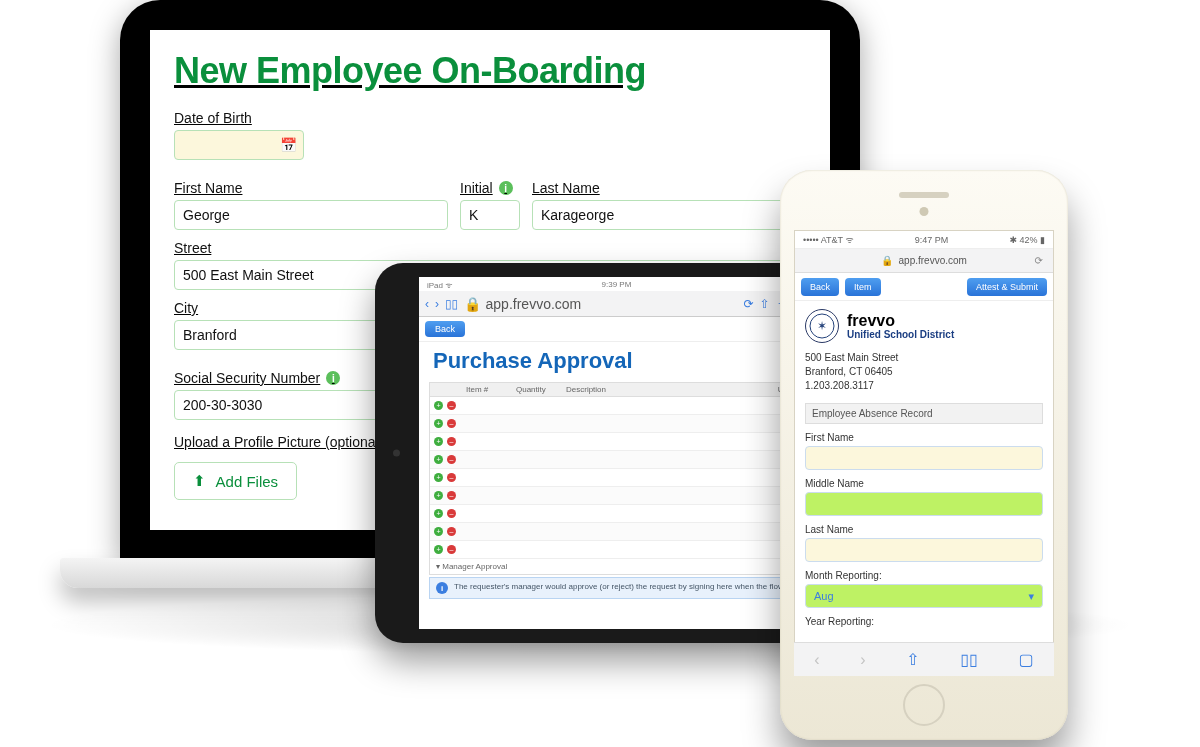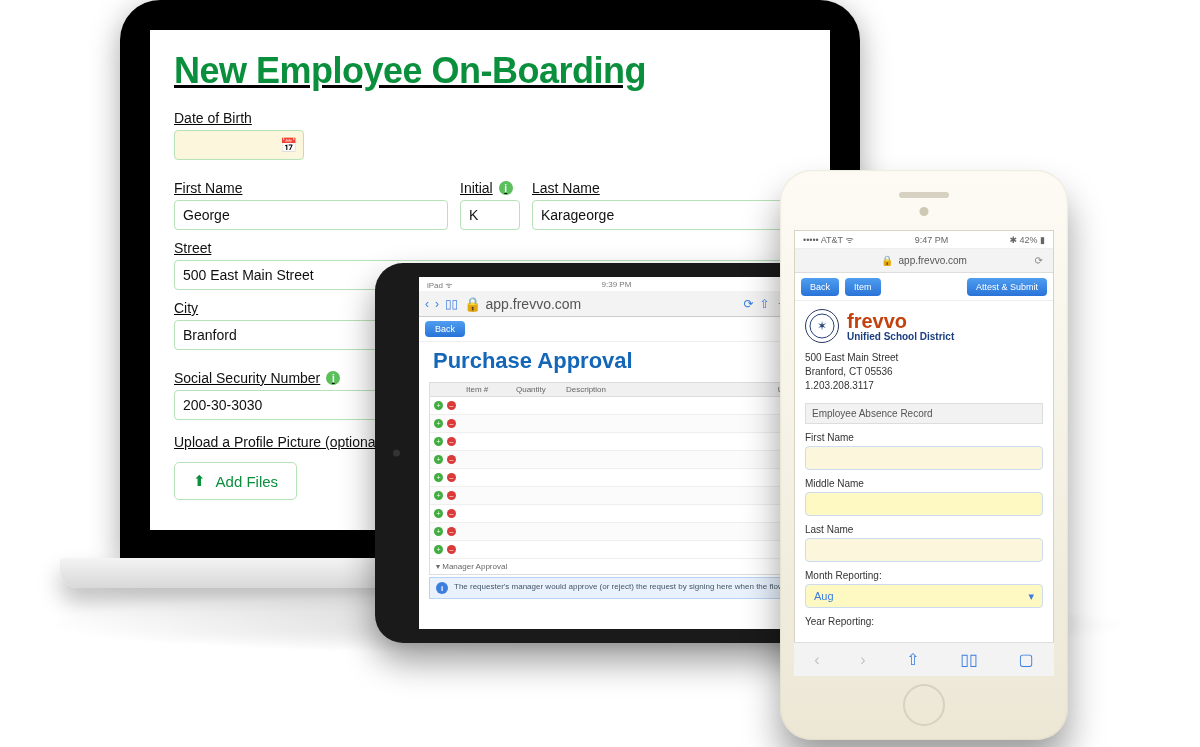--- a/index.html
+++ b/index.html
@@ -79,26 +79,26 @@
   .iphone-home{position:absolute;left:50%;bottom:14px;transform:translateX(-50%);width:42px;height:42px;border:2px solid #d6d1c0;border-radius:50%}
   .iphone-screen{width:100%;height:100%;background:#fff;border:1px solid #d8d3c3;overflow:hidden;font-size:10px}
   .ph-status{height:18px;display:flex;justify-content:space-between;align-items:center;padding:0 8px;font-size:9px;color:#666;border-bottom:1px solid #eee}
   .ph-url{height:24px;background:#f3f3f4;display:flex;align-items:center;justify-content:center;gap:5px;font-size:10px;color:#555;border-bottom:1px solid #ddd;position:relative}
   .ph-url .refresh{position:absolute;right:10px;color:#888}
   .ph-btnbar{height:28px;display:flex;justify-content:space-between;align-items:center;padding:0 6px;border-bottom:1px solid #eee}
   .blue-btn{background:linear-gradient(#4f9ef0,#2973d8);color:#fff;font-size:9px;padding:4px 9px;border-radius:4px}
   .ph-body{padding:8px 10px}
   .org{display:flex;gap:8px;align-items:center;margin-bottom:8px}
   .seal{width:34px;height:34px;border:1.5px solid #2b3a66;border-radius:50%;display:flex;align-items:center;justify-content:center;background:#fff}
-  .org-title{color:#c2410c;font-weight:800;font-size:20px;line-height:1}
+  .org-title{color:#000000;font-weight:800;font-size:16px;line-height:1}
   .org-sub{color:#1b3e82;font-weight:700;font-size:10px}
   .addr{font-size:10px;color:#333;line-height:1.4;margin-bottom:10px}
   .sec-head{background:#f2f2f2;border:1px solid #ddd;font-size:10px;color:#555;padding:4px 6px}
   .ph-label{font-size:10px;color:#333;margin:8px 0 3px}
-  .ph-input{width:100%;border:1px solid #cbdcee;border-radius:4px;height:24px;background:#fef9c3}
+  .ph-input{width:100%;border:1px solid #cbdcee;border-radius:4px;height:24px;background:#bef264}
   .ph-input.req{background:#fcf7dc}
   .ph-select{display:flex;justify-content:space-between;align-items:center;padding:0 8px;color:#3b7ee0;font-size:11px}
   .ph-bottom{position:absolute;left:14px;right:14px;bottom:64px;height:34px;background:#f3f3f4;border-top:1px solid #ddd;display:flex;justify-content:space-around;align-items:center;color:#3b7ee0;font-size:16px}
   .ph-bottom .dis{color:#c4c4c4}
 
   
   .floor{position:absolute;left:40px;top:595px;width:1100px;height:60px;background:radial-gradient(ellipse at center,rgba(0,0,0,.18),transparent 70%)}
 </style>
 </head>
 <body>
@@ -272,21 +272,21 @@
                 <text x="13" y="17" text-anchor="middle" font-size="12" fill="#24427a">✶</text>
               </svg>
           </div>
           <div>
             <div class="org-title">frevvo</div>
             <div class="org-sub">Unified School District</div>
           </div>
         </div>
         <div class="addr">
           <div>500 East Main Street</div>
-          <div>Branford, CT 05536</div>
+          <div>Branford, CT 06405</div>
           <div>1.203.208.3117</div>
         </div>
         <div class="sec-head">Employee Absence Record</div>
 
         <div class="ph-label">First Name</div>
         <div class="ph-input req"></div>
 
         <div class="ph-label">Middle Name</div>
         <div class="ph-input"></div>
 

